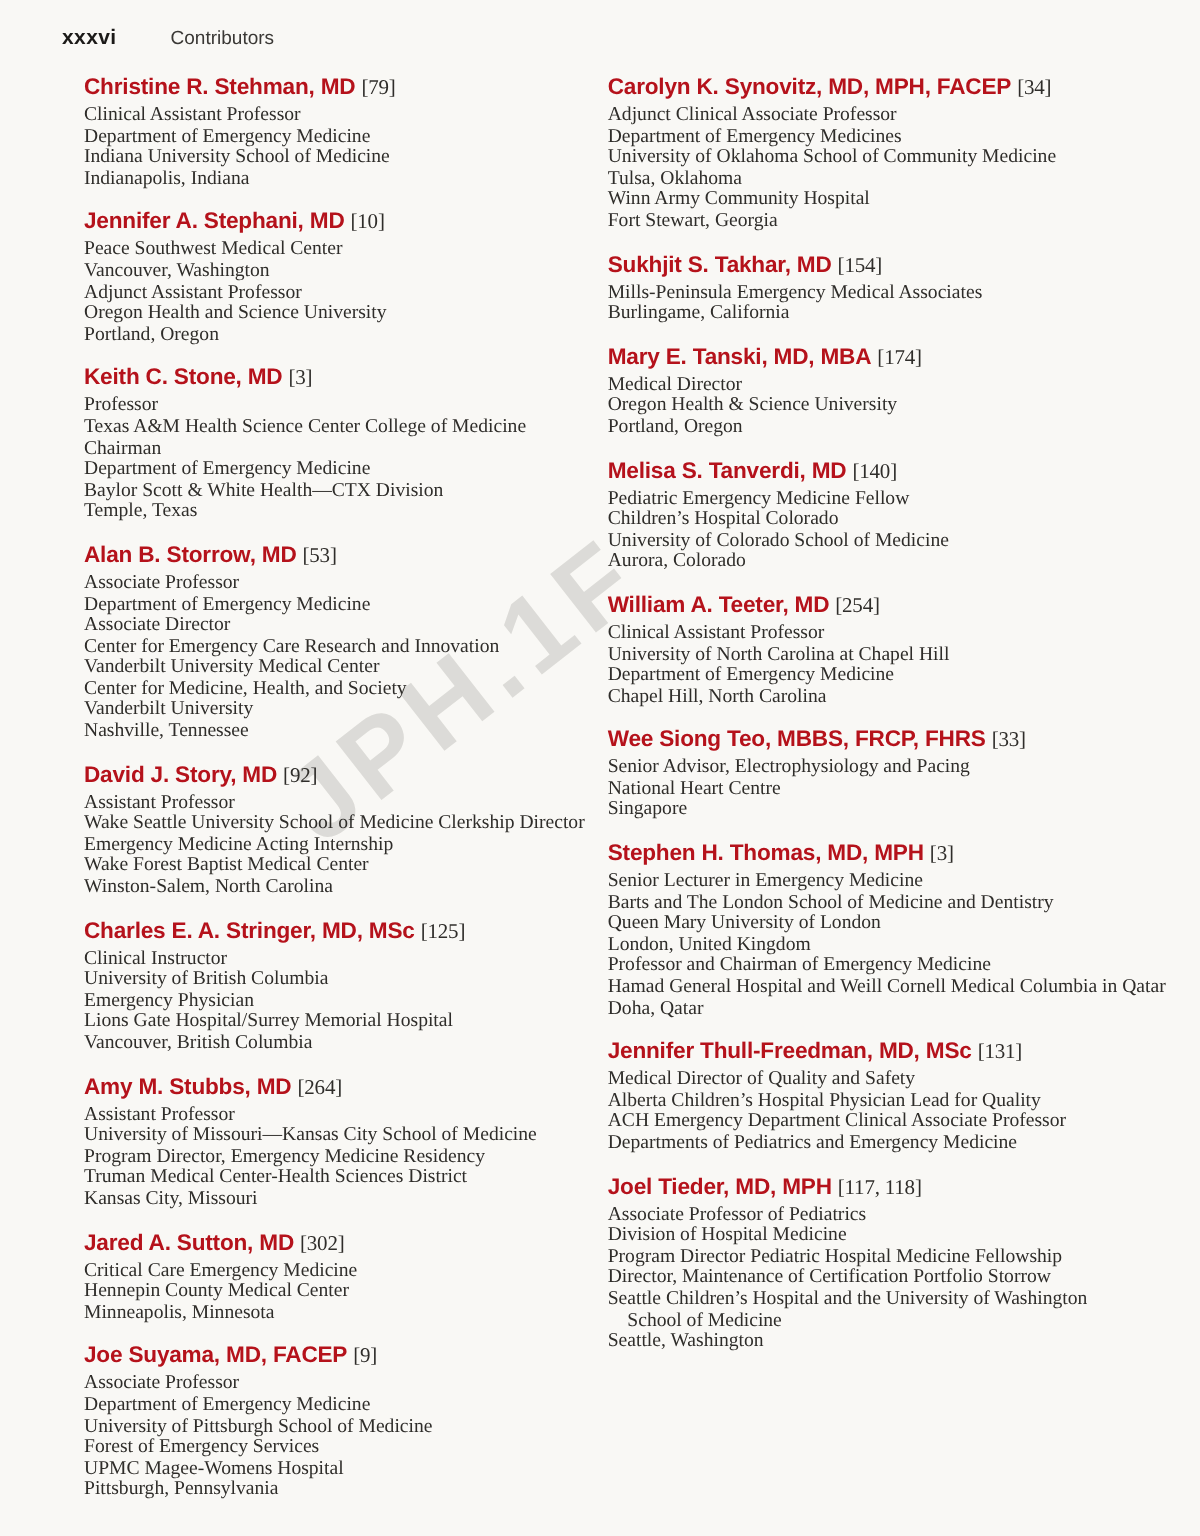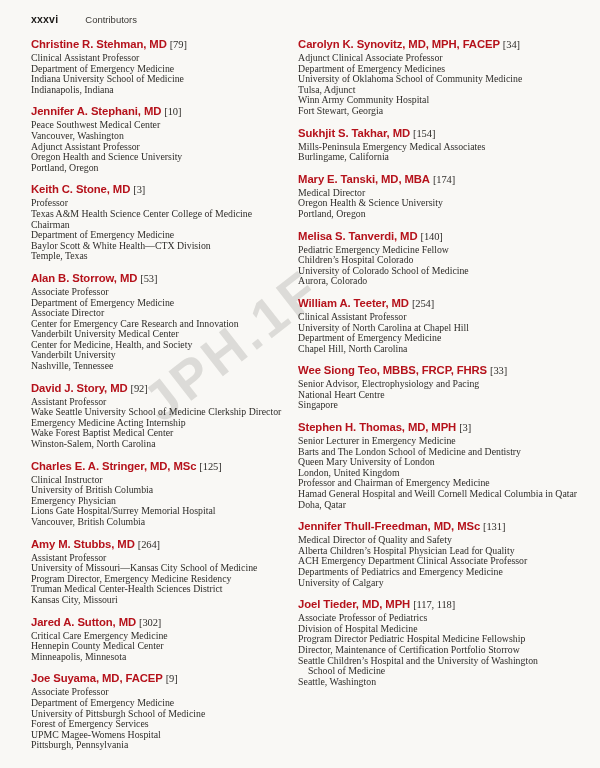--- a/index.html
+++ b/index.html
@@ -30,21 +30,21 @@
     color:#1c1a18;
     letter-spacing:.2px;
   }
   .section-label{
     font-size:9.5px;
     color:#3a3835;
     margin-left:27px;
   }
   .columns{
     position:absolute;
-    top:38px;left:31px;right:14px;
+    top:38px;left:42px;right:14px;
     display:flex;
     z-index:1;
   }
   .col{width:265px;}
   .col.right{width:290px;margin-left:4px;}
   .entry{margin-bottom:10px;}
   .entry-heading{
     font-family:"Liberation Sans", sans-serif;
     font-size:11.3px;
     line-height:12px;
@@ -218,21 +218,21 @@
 </div>
     <div class="col right">
   <div class="entry">
     <div class="entry-heading">
       <span class="contributor-name">Carolyn K. Synovitz, MD, MPH, FACEP</span><span class="contributor-ref">[34]</span>
     </div>
     <div>
             <div class="line">Adjunct Clinical Associate Professor</div>
             <div class="line">Department of Emergency Medicines</div>
             <div class="line">University of Oklahoma School of Community Medicine</div>
-            <div class="line">Tulsa, Adjunct</div>
+            <div class="line">Tulsa, Oklahoma</div>
             <div class="line">Winn Army Community Hospital</div>
             <div class="line">Fort Stewart, Georgia</div>
           </div>
   </div>
 
   <div class="entry">
     <div class="entry-heading">
       <span class="contributor-name">Sukhjit S. Takhar, MD</span><span class="contributor-ref">[154]</span>
     </div>
     <div>
@@ -304,21 +304,20 @@
 
   <div class="entry">
     <div class="entry-heading">
       <span class="contributor-name">Jennifer Thull-Freedman, MD, MSc</span><span class="contributor-ref">[131]</span>
     </div>
     <div>
             <div class="line">Medical Director of Quality and Safety</div>
             <div class="line">Alberta Children’s Hospital Physician Lead for Quality</div>
             <div class="line">ACH Emergency Department Clinical Associate Professor</div>
             <div class="line">Departments of Pediatrics and Emergency Medicine</div>
-            <div class="line">University of Calgary</div>
           </div>
   </div>
 
   <div class="entry">
     <div class="entry-heading">
       <span class="contributor-name">Joel Tieder, MD, MPH</span><span class="contributor-ref">[117, 118]</span>
     </div>
     <div>
             <div class="line">Associate Professor of Pediatrics</div>
             <div class="line">Division of Hospital Medicine</div>

